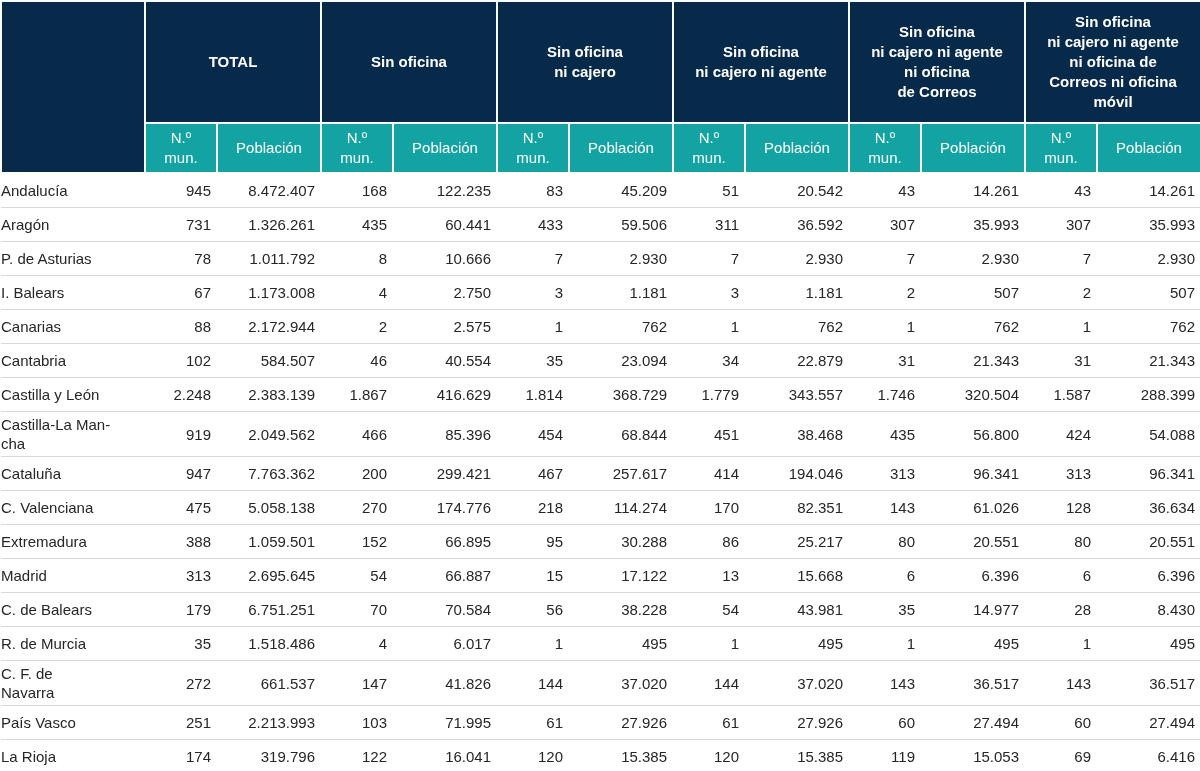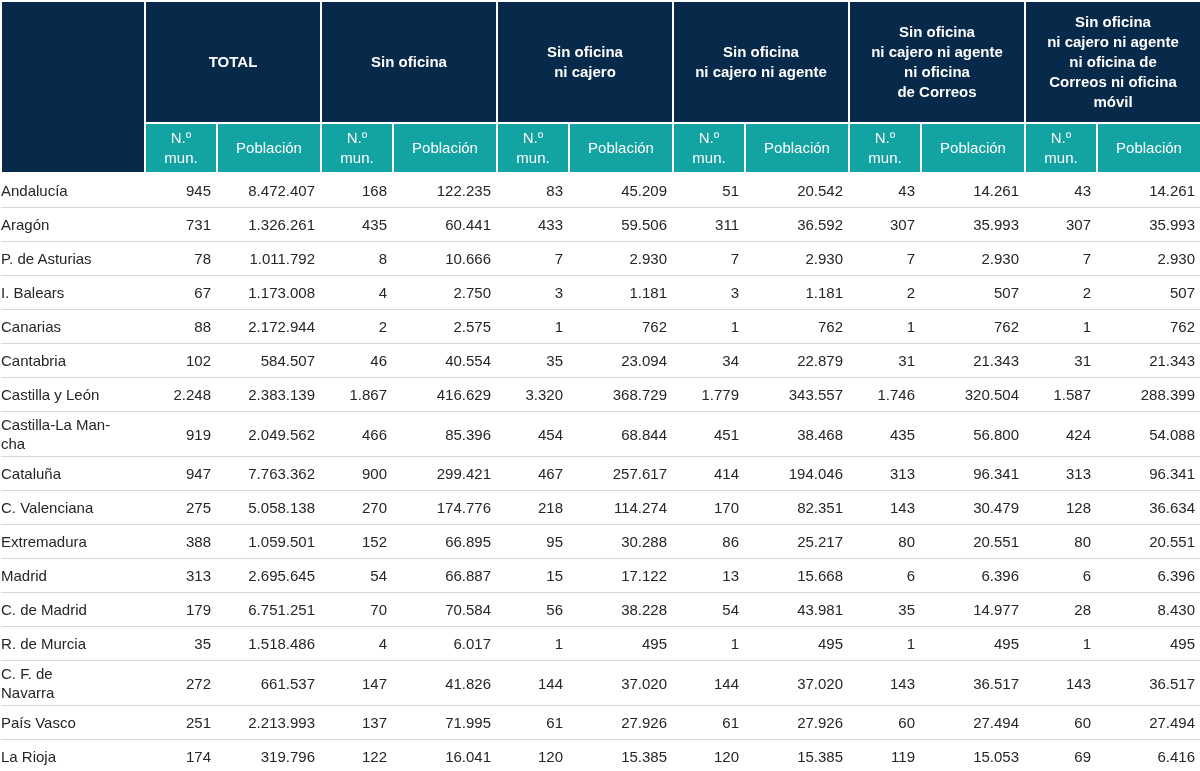--- a/index.html
+++ b/index.html
@@ -213,21 +213,21 @@
         <td>21.343</td>
         <td>31</td>
         <td>21.343</td>
       </tr>
       <tr>
         <td class="region">Castilla y León</td>
         <td>2.248</td>
         <td>2.383.139</td>
         <td>1.867</td>
         <td>416.629</td>
-        <td>3.320</td>
+        <td>1.814</td>
         <td>368.729</td>
         <td>1.779</td>
         <td>343.557</td>
         <td>1.746</td>
         <td>320.504</td>
         <td>1.587</td>
         <td>288.399</td>
       </tr>
       <tr>
         <td class="region">Castilla-La Man-
@@ -242,43 +242,43 @@
         <td>38.468</td>
         <td>435</td>
         <td>56.800</td>
         <td>424</td>
         <td>54.088</td>
       </tr>
       <tr>
         <td class="region">Cataluña</td>
         <td>947</td>
         <td>7.763.362</td>
-        <td>900</td>
+        <td>200</td>
         <td>299.421</td>
         <td>467</td>
         <td>257.617</td>
         <td>414</td>
         <td>194.046</td>
         <td>313</td>
         <td>96.341</td>
         <td>313</td>
         <td>96.341</td>
       </tr>
       <tr>
         <td class="region">C. Valenciana</td>
-        <td>275</td>
+        <td>475</td>
         <td>5.058.138</td>
         <td>270</td>
         <td>174.776</td>
         <td>218</td>
         <td>114.274</td>
         <td>170</td>
         <td>82.351</td>
         <td>143</td>
-        <td>30.479</td>
+        <td>61.026</td>
         <td>128</td>
         <td>36.634</td>
       </tr>
       <tr>
         <td class="region">Extremadura</td>
         <td>388</td>
         <td>1.059.501</td>
         <td>152</td>
         <td>66.895</td>
         <td>95</td>
@@ -299,21 +299,21 @@
         <td>15</td>
         <td>17.122</td>
         <td>13</td>
         <td>15.668</td>
         <td>6</td>
         <td>6.396</td>
         <td>6</td>
         <td>6.396</td>
       </tr>
       <tr>
-        <td class="region">C. de Madrid</td>
+        <td class="region">C. de Balears</td>
         <td>179</td>
         <td>6.751.251</td>
         <td>70</td>
         <td>70.584</td>
         <td>56</td>
         <td>38.228</td>
         <td>54</td>
         <td>43.981</td>
         <td>35</td>
         <td>14.977</td>
@@ -348,21 +348,21 @@
         <td>37.020</td>
         <td>143</td>
         <td>36.517</td>
         <td>143</td>
         <td>36.517</td>
       </tr>
       <tr>
         <td class="region">País Vasco</td>
         <td>251</td>
         <td>2.213.993</td>
-        <td>137</td>
+        <td>103</td>
         <td>71.995</td>
         <td>61</td>
         <td>27.926</td>
         <td>61</td>
         <td>27.926</td>
         <td>60</td>
         <td>27.494</td>
         <td>60</td>
         <td>27.494</td>
       </tr>

